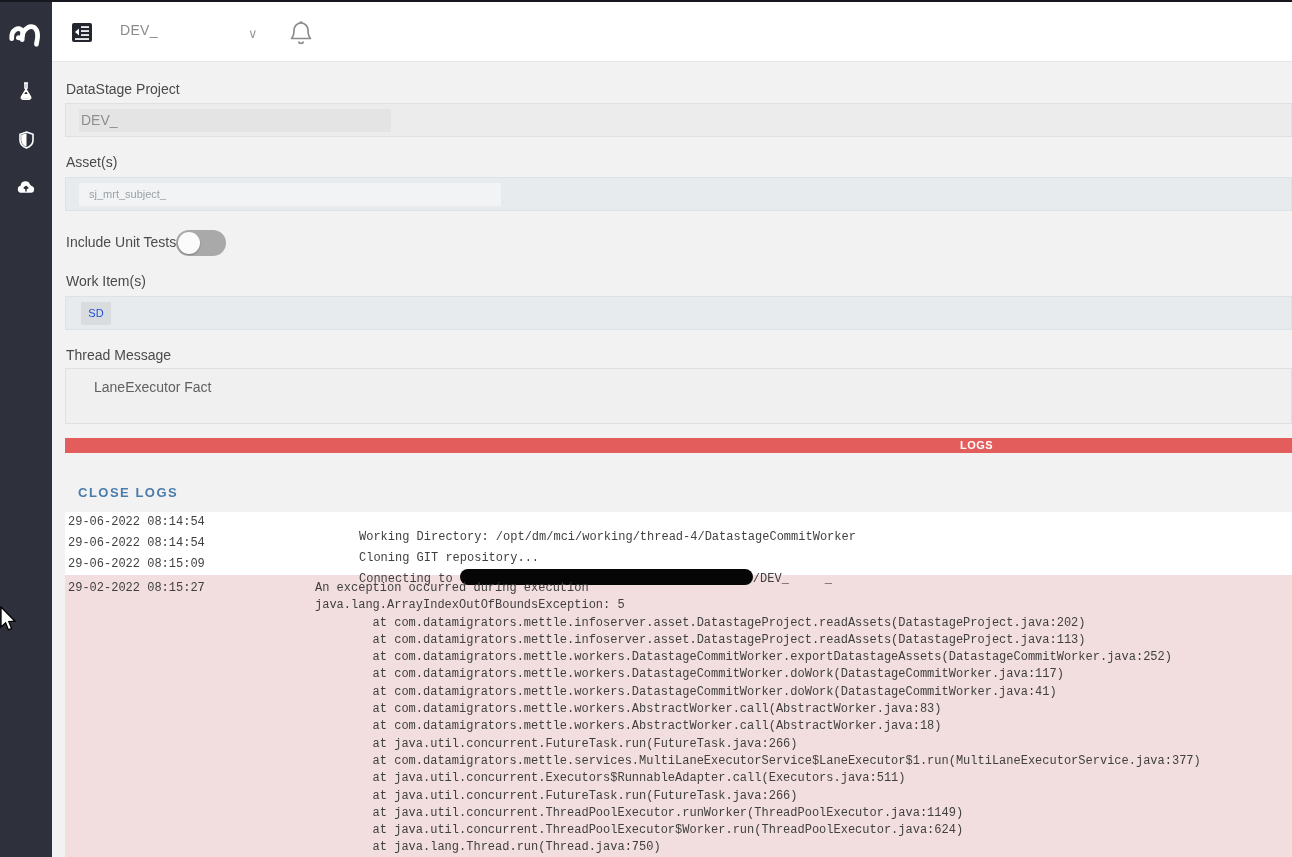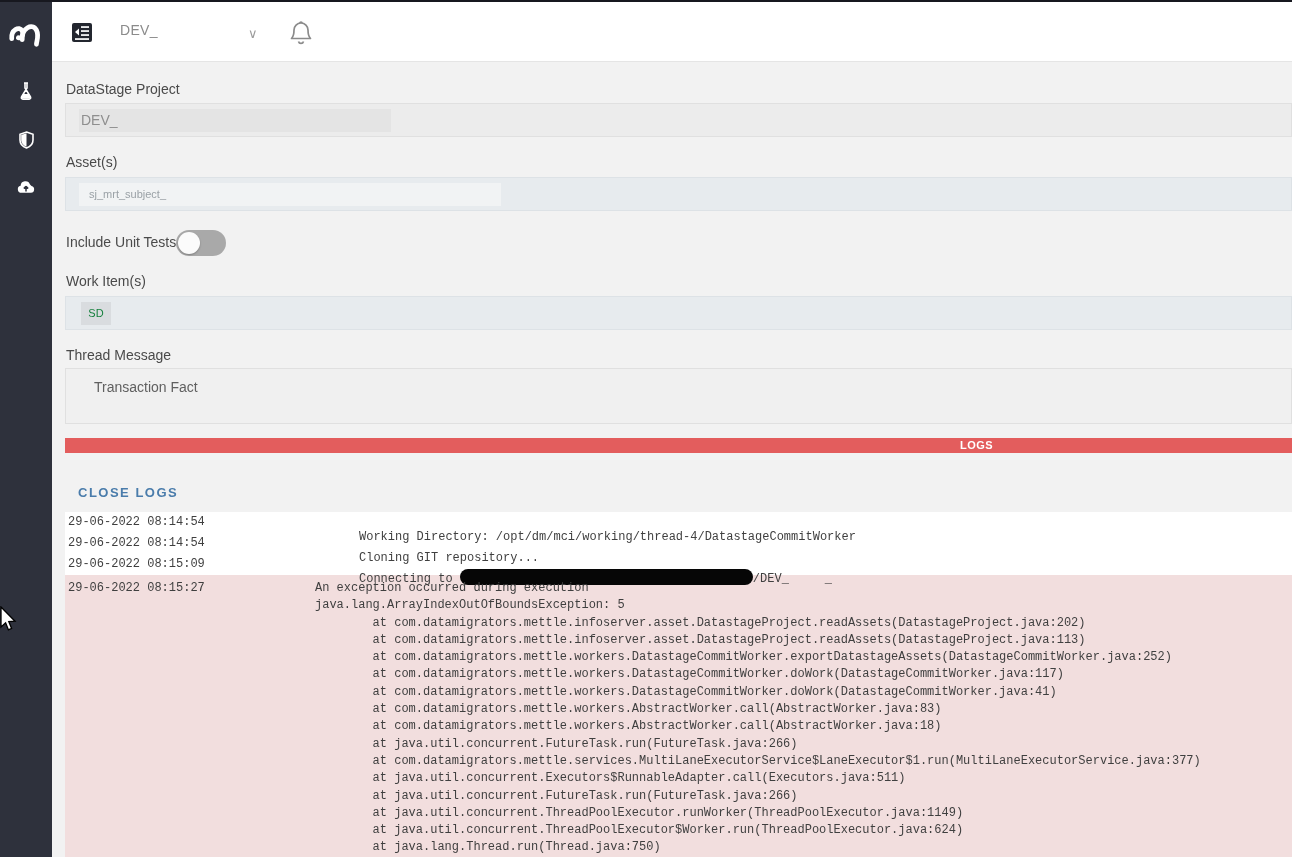--- a/index.html
+++ b/index.html
@@ -24,21 +24,21 @@
   .bell { position:absolute; left:238px; top:18px; width:22px; height:26px; cursor:pointer; }
 
   
   .field-label { position:absolute; left:66px; font-size:14px; color:#4a4a4a; }
   .field { position:absolute; left:65px; right:0; height:34px; background:#ececec; border:1px solid #e0e0e0; }
   .field.bluish { background:#e7ebee; border-color:#dde2e6; }
   .redact-rect { position:absolute; left:13px; top:5px; width:312px; height:23px; background:#e4e4e4; }
   .field-value { position:absolute; left:15px; top:0; line-height:32px; font-size:14px; color:#8e8e8e; }
   .chip { position:absolute; top:5px; height:23px; background:#f1f3f4; color:#9aa1a6; font-size:11px; line-height:23px; }
   .chip.asset { left:13px; width:422px; padding-left:10px; }
-  .chip.work { left:15px; width:30px; text-align:center; background:#d9dcdf; color:#15803d; }
+  .chip.work { left:15px; width:30px; text-align:center; background:#d9dcdf; color:#1d4ed8; }
   .toggle { position:absolute; left:176px; top:230px; width:50px; height:26px; background:#a9a9a9; border-radius:13px; cursor:pointer; }
   .toggle .knob { position:absolute; left:2px; top:2px; width:22px; height:22px; background:#fbfbfb; border-radius:50%; box-shadow:0 1px 2px rgba(0,0,0,.25); }
   .textarea { position:absolute; left:65px; right:0; top:368px; height:56px; background:#f0f0f0; border:1px solid #e0e0e0; }
   .textarea .tv { position:absolute; left:28px; top:10px; font-size:14px; color:#606060; }
 
   
   .error-bar { position:absolute; left:65px; right:0; top:438px; height:15px; background:#e35d5d; }
   .error-bar .lbl { position:absolute; left:895px; top:1px; font-size:11px; font-weight:bold; color:#fff; letter-spacing:.5px; }
   .close-logs { position:absolute; left:78px; top:485px; font-size:13px; font-weight:600; color:#4a7cab; letter-spacing:1.5px; cursor:pointer; }
   .logtable { position:absolute; left:65px; right:0; top:512px; bottom:0; font-family:"Liberation Mono","DejaVu Sans Mono",monospace; font-size:12px; color:#3f3f3f; }
@@ -119,21 +119,21 @@
     <div class="knob"></div>
   </div>
 
   <div class="field-label" style="top:273px;">Work Item(s)</div>
   <div class="field bluish" style="top:296px;">
     <div class="chip work">SD</div>
   </div>
 
   <div class="field-label" style="top:347px;">Thread Message</div>
   <div class="textarea">
-    <div class="tv">Transaction Fact</div>
+    <div class="tv">LaneExecutor Fact</div>
   </div>
 
   <div class="error-bar">
     <span class="lbl">LOGS</span>
   </div>
 
   <div class="close-logs">CLOSE LOGS</div>
 
   <div class="logtable">
     <div class="log-row">
@@ -142,21 +142,21 @@
     </div>
     <div class="log-row">
       <span class="log-time">29-06-2022 08:14:54</span>
       <span class="log-msg">Cloning GIT repository...</span>
     </div>
     <div class="log-row">
       <span class="log-time">29-06-2022 08:15:09</span>
       <span class="log-msg"><span>Connecting to </span><span class="redact-pill"></span><span>/DEV_     _</span></span>
     </div>
     <div class="log-error">
-      <span class="log-time">29-06-2022 08:15:27</span>
+      <span class="log-time">29-02-2022 08:15:27</span>
       <pre>An exception occurred during execution
 java.lang.ArrayIndexOutOfBoundsException: 5
         at com.datamigrators.mettle.infoserver.asset.DatastageProject.readAssets(DatastageProject.java:202)
         at com.datamigrators.mettle.infoserver.asset.DatastageProject.readAssets(DatastageProject.java:113)
         at com.datamigrators.mettle.workers.DatastageCommitWorker.exportDatastageAssets(DatastageCommitWorker.java:252)
         at com.datamigrators.mettle.workers.DatastageCommitWorker.doWork(DatastageCommitWorker.java:117)
         at com.datamigrators.mettle.workers.DatastageCommitWorker.doWork(DatastageCommitWorker.java:41)
         at com.datamigrators.mettle.workers.AbstractWorker.call(AbstractWorker.java:83)
         at com.datamigrators.mettle.workers.AbstractWorker.call(AbstractWorker.java:18)
         at java.util.concurrent.FutureTask.run(FutureTask.java:266)

